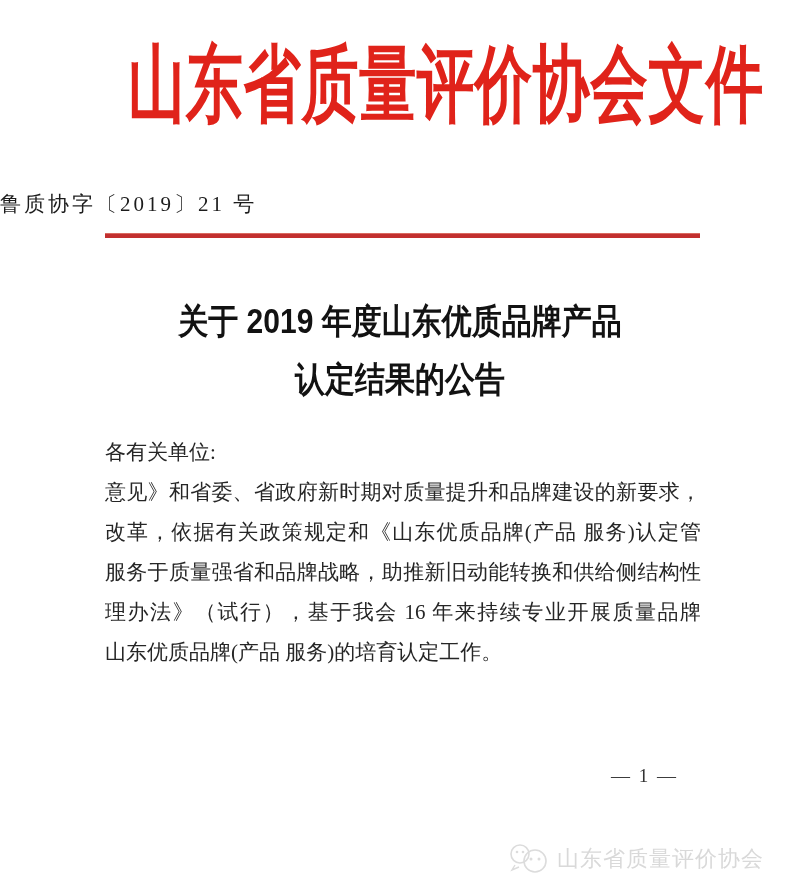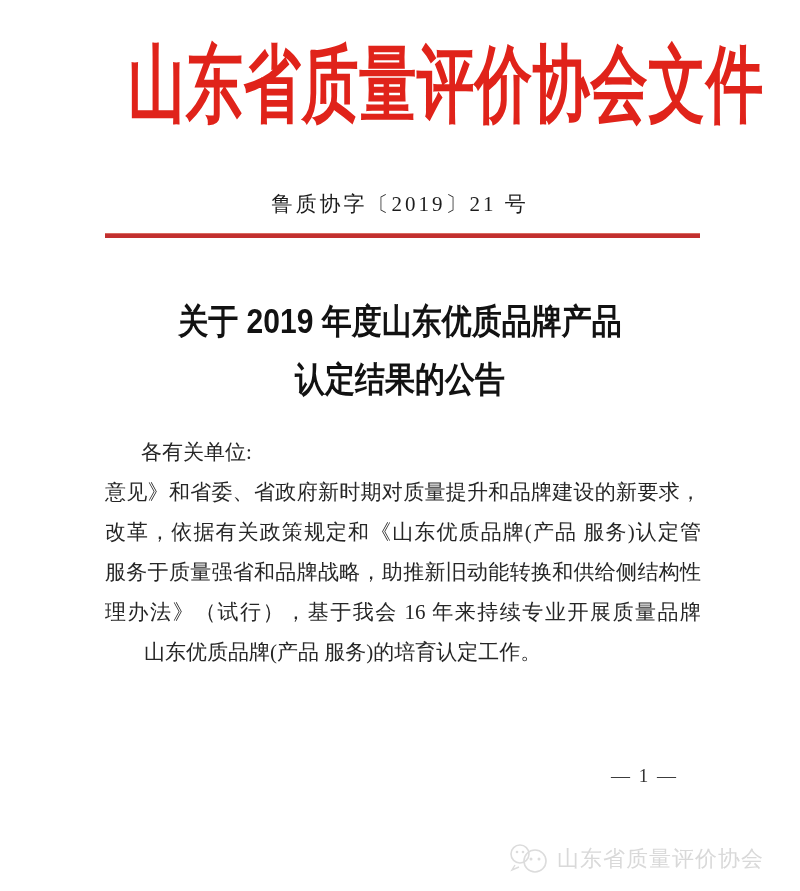--- a/index.html
+++ b/index.html
@@ -31,21 +31,20 @@
     color: #e0231a;
     white-space: nowrap;
     transform: scaleX(0.68);
     transform-origin: center top;
   }
   .doc-number {
     position: absolute;
     top: 190px;
     left: 0;
     width: 800px;
-    text-align: center;
     font-size: 21px;
     letter-spacing: 3px;
     color: #1c1c1c;
     white-space: nowrap;
   }
   .red-line {
     position: absolute;
     top: 233px;
     left: 105px;
     width: 595px;
@@ -80,26 +79,24 @@
     text-align: justify;
     text-align-last: justify;
     text-justify: inter-character;
     white-space: nowrap;
   }
   .body-line.first {
     text-indent: 2em;
   }
   .body-line.last {
     text-align-last: left;
-    margin-left: 39px;
   }
   .salutation {
     text-align: left;
     white-space: nowrap;
-    margin-left: 36px;
   }
   .page-number {
     position: absolute;
     top: 765px;
     left: 0;
     width: 678px;
     text-align: right;
     font-size: 19px;
     color: #333333;
     letter-spacing: 2px;

